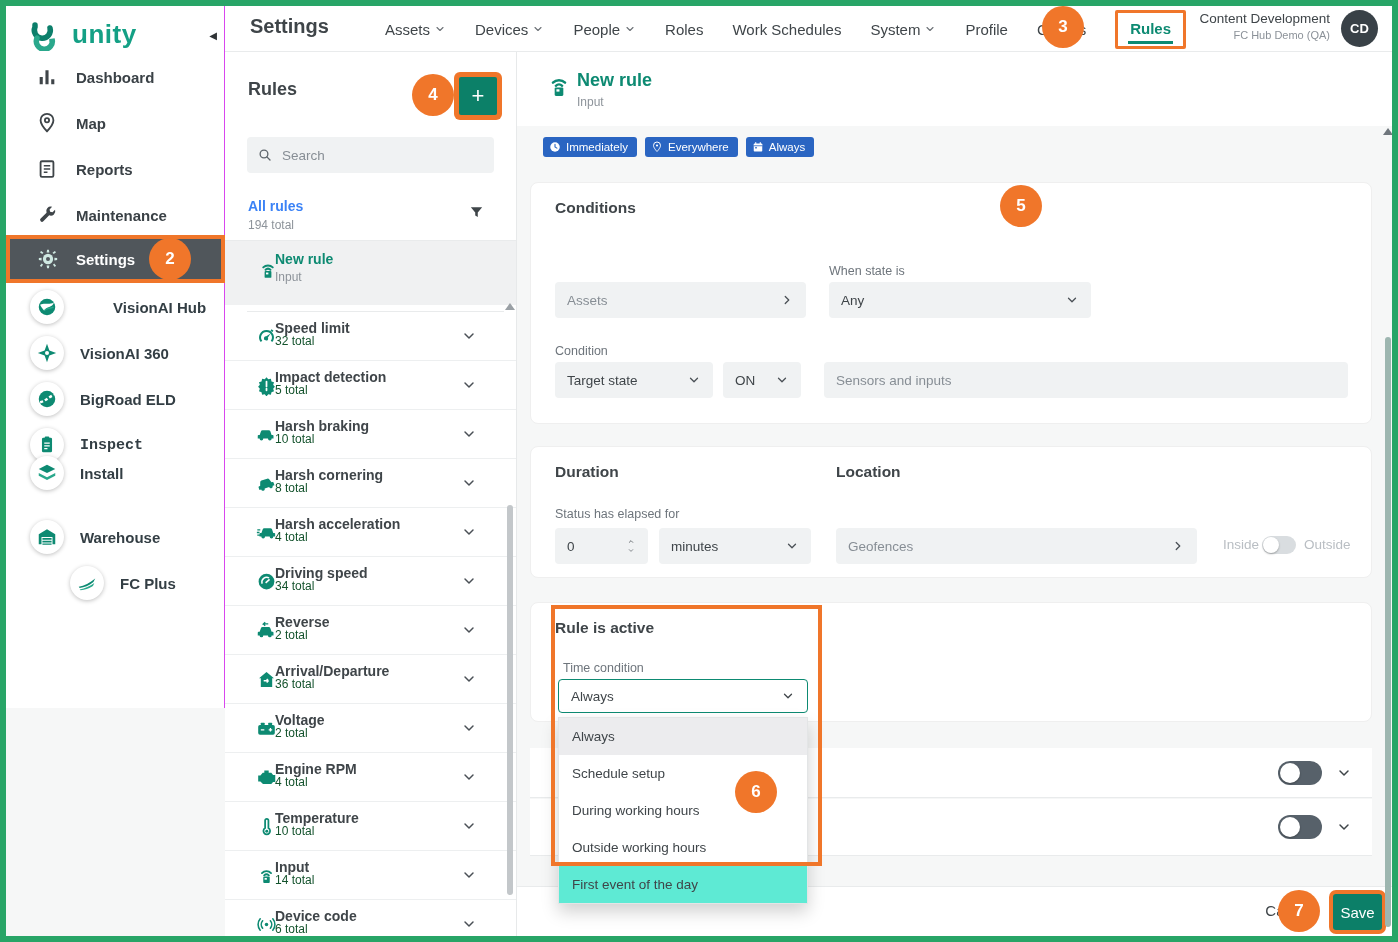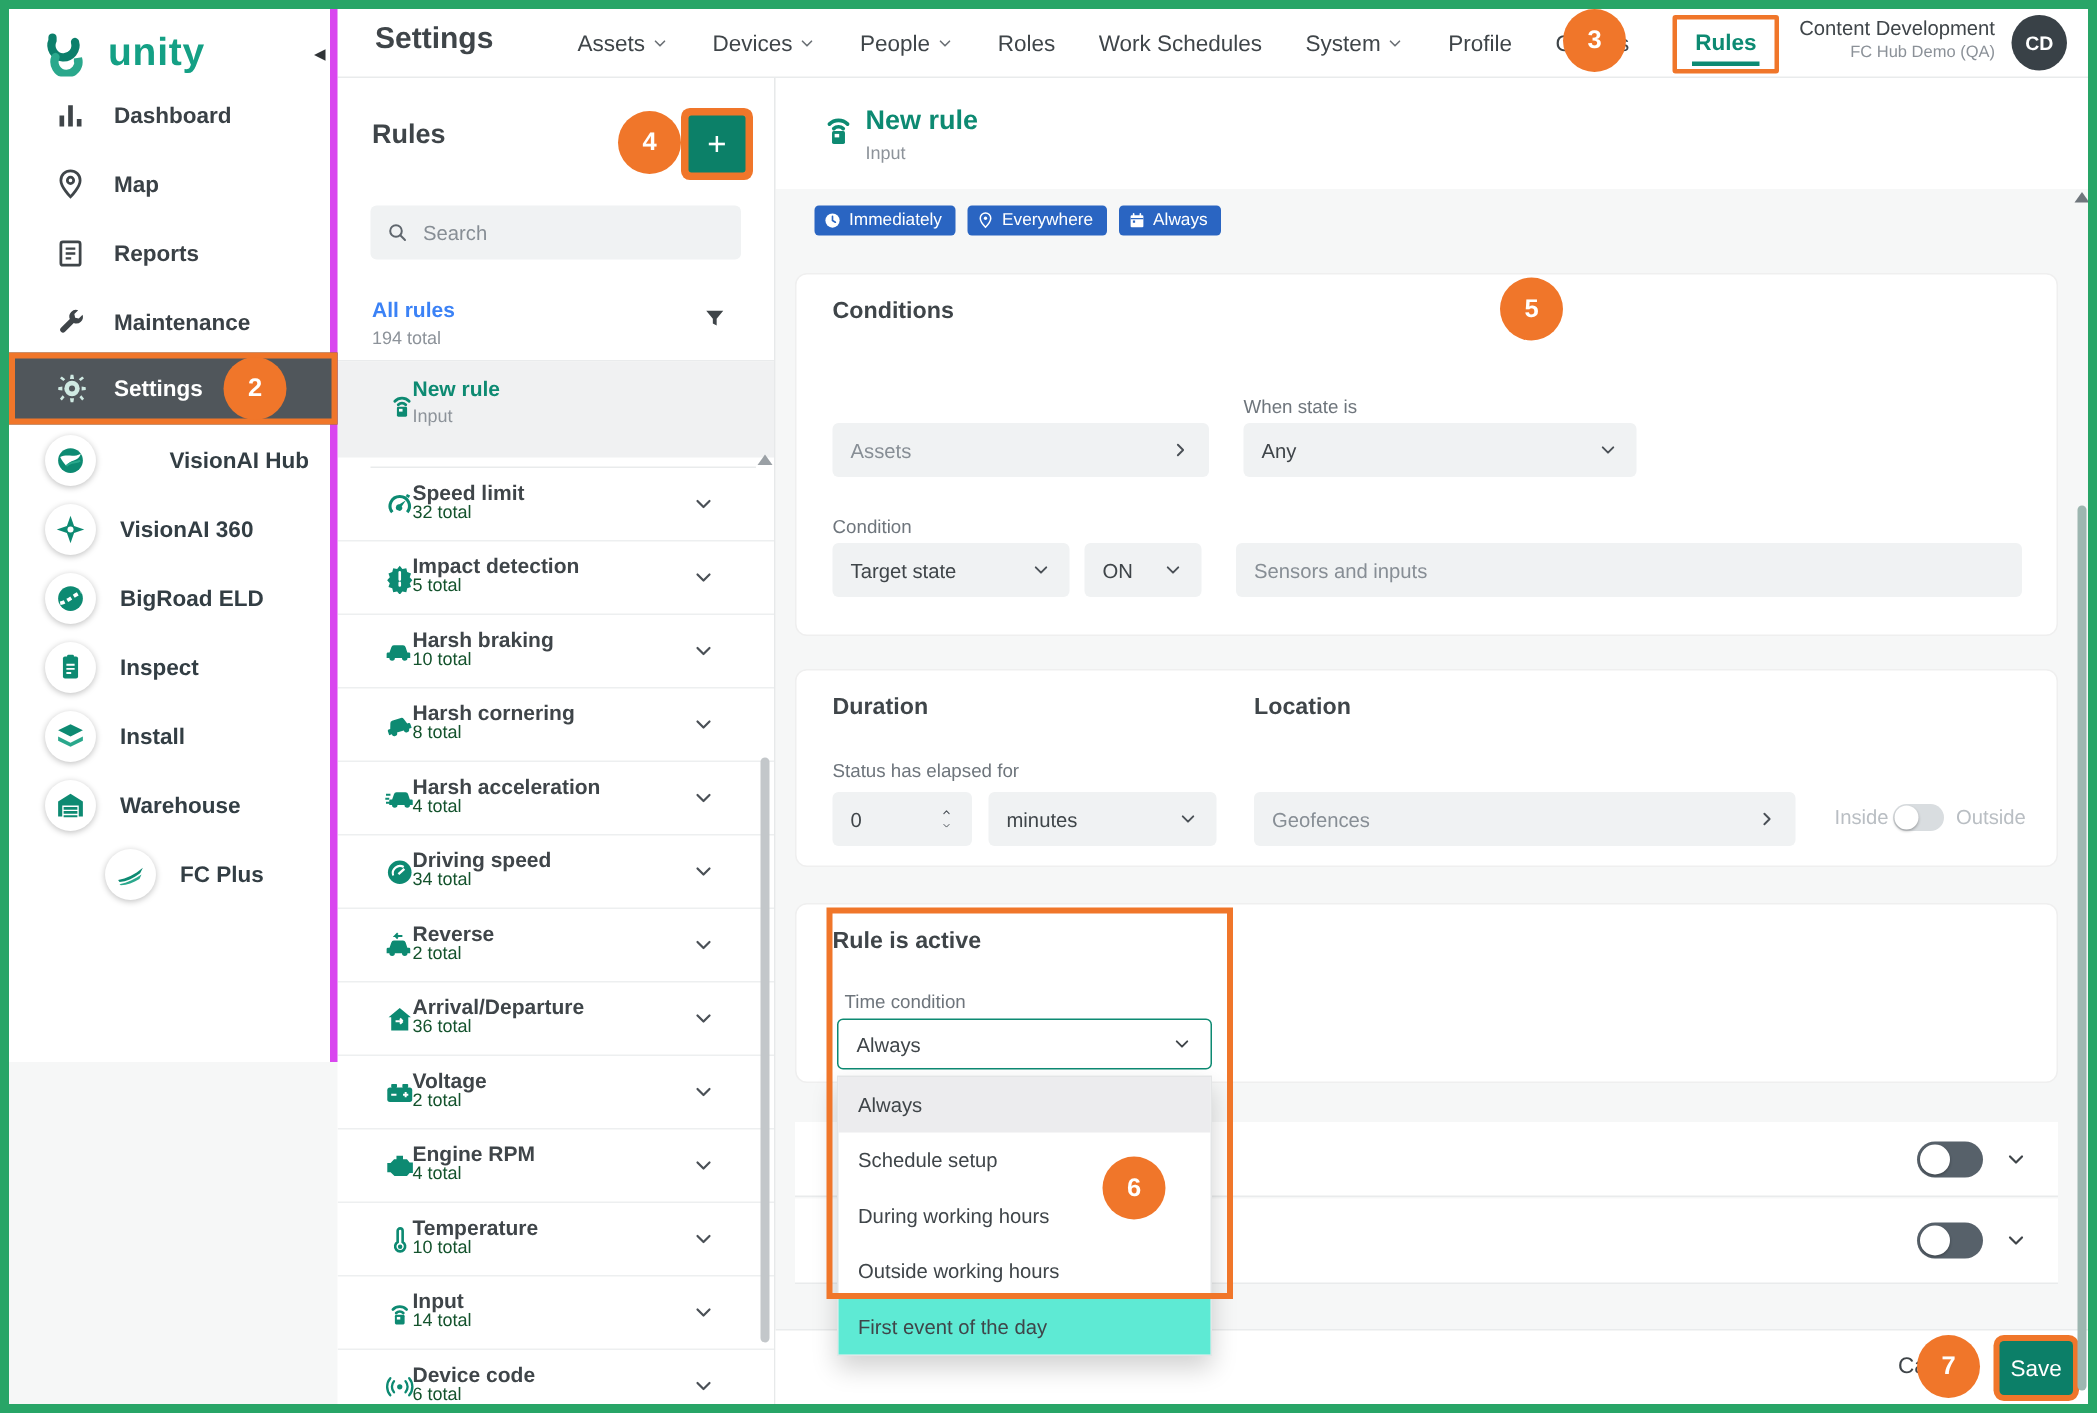--- a/index.html
+++ b/index.html
@@ -1,20 +1,20 @@
 <!DOCTYPE html>
 <html><head>
 <meta charset="utf-8">
 <style>
   *{margin:0;padding:0;box-sizing:border-box}
   body{font-family:"Liberation Sans",sans-serif;background:#ddd;color:#3f4549;}
   .frame{position:relative;width:1398px;height:942px;background:#f6f7f7;border:6px solid #28a567;overflow:hidden}
 
   
-  .sidebar{position:absolute;left:0;top:0;width:219px;height:702px;background:#fff;border-right:5px solid #d946ef;z-index:3}
+  .sidebar{position:absolute;left:0;top:0;width:219px;height:702px;background:#fff;border-right:1px solid #d946ef;z-index:3}
   .logo-row{position:absolute;left:0;top:6px;width:219px;height:44px;display:flex;align-items:center;padding-left:20px}
   .logo-mark{width:34px;height:34px}
   .logo-word{font-size:26px;font-weight:700;color:#14a085;letter-spacing:.5px;margin-left:12px}
   .collapse{position:absolute;right:8px;top:18px;font-size:10px;color:#303437}
   .side-item{position:absolute;left:0;width:219px;height:46px;display:flex;align-items:center;cursor:pointer}
   .side-item .ic{width:22px;height:22px;margin-left:30px;color:#3f4549;flex:0 0 22px}
   .side-item .lbl{margin-left:18px;font-size:15px;font-weight:600;color:#3a4146}
   .side-item.selected{background:#50565b;border:4px solid #f0762a;height:48px}
   .side-item.selected .ic{color:#cfe9e2;margin-left:27px}
   .side-item.selected .lbl{color:#fff;margin-left:17px}
@@ -196,33 +196,33 @@
     <span class="app-badge">
             <span class="ic">
               <svg viewBox="0 0 24 24" xmlns="http://www.w3.org/2000/svg">
                 <circle cx="12" cy="12" r="9" fill="#0d8a72"></circle>
                 <path d="M4.5 15.5C9.5 14.5 14 10 19.5 7.5" stroke="#fff" stroke-width="2.6" fill="none" stroke-dasharray="3.4 2.2"></path>
               </svg>
             </span>
           </span>
     <span class="lbl">BigRoad ELD</span>
   </div>
-        <div class="app-item" style="top: 416px;">
+        <div class="app-item" style="top: 416px; font-family: Liberation Mono, monospace;">
     <span class="app-badge">
             <span class="ic">
               <svg viewBox="0 0 24 24" xmlns="http://www.w3.org/2000/svg">
                 <rect x="6.5" y="4" width="11" height="16" rx="1.5" fill="#0d8a72"></rect>
                 <rect x="9.5" y="2.8" width="5" height="3" rx="1" fill="#0d8a72"></rect>
                 <path d="M9 10h6M9 13h6M9 16h3.5" stroke="#fff" stroke-width="1.4"></path>
               </svg>
             </span>
           </span>
     <span class="lbl">Inspect</span>
   </div>
-        <div class="app-item" style="top: 462px;">
+        <div class="app-item" style="top: 444px;">
     <span class="app-badge">
             <span class="ic">
               <svg viewBox="0 0 24 24" xmlns="http://www.w3.org/2000/svg">
                 <path fill="#0d8a72" d="M12 3l9 4.5-9 4.5-9-4.5z"></path>
                 <path fill="#2aa88c" d="M3 12l9 4.5 9-4.5v3L12 19.5 3 15z"></path>
               </svg>
             </span>
           </span>
     <span class="lbl">Install</span>
   </div>

